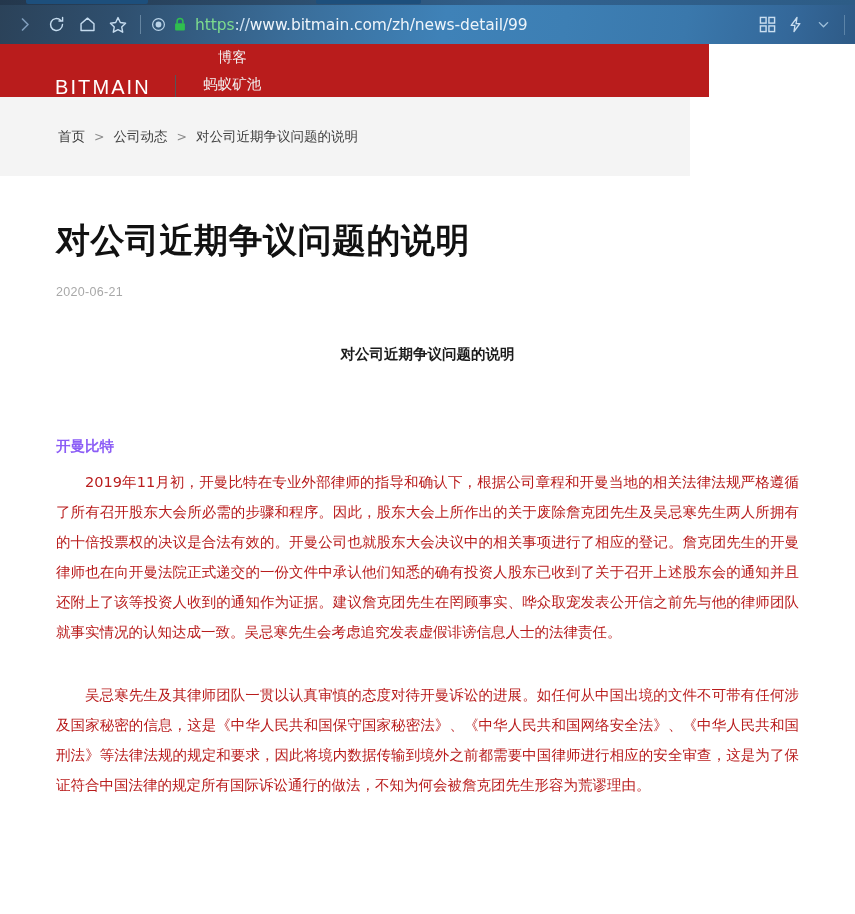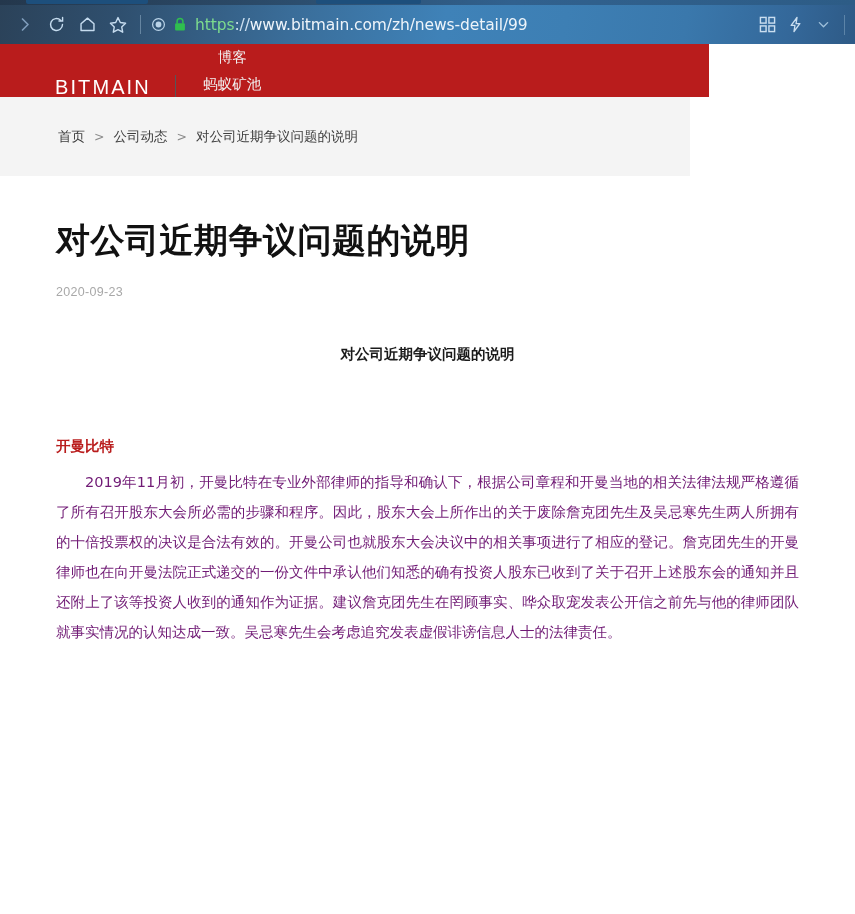--- a/index.html
+++ b/index.html
@@ -230,28 +230,28 @@
     font-size: 14.5px;
     font-weight: bold;
     color: #1a1a1a;
     line-height: 1.8;
     font-family: "DejaVu Sans", "Liberation Sans", sans-serif;
   }
   .doc-gap { height: 66px; }
   .doc-subheading {
     font-size: 14.5px;
     font-weight: bold;
-    color: #b91c1c;
+    color: #8b5cf6;
     line-height: 1.8;
     margin-bottom: 8px;
     font-family: "DejaVu Sans", "Liberation Sans", sans-serif;
   }
   .doc-para {
     font-size: 14.5px;
-    color: #701a75;
+    color: #b91c1c;
     line-height: 2.07;
     text-align: justify;
     text-justify: inter-ideograph;
     text-indent: 2em;
     margin: 0;
     font-family: "DejaVu Sans", "Liberation Sans", sans-serif;
   }
   .para-gap { height: 33px; }
 </style>
 </head>
@@ -352,23 +352,24 @@
     <a>首页</a>
     <span class="crumb-sep">&gt;</span>
     <a>公司动态</a>
     <span class="crumb-sep">&gt;</span>
     <span class="crumb-current">对公司近期争议问题的说明</span>
   </div>
 </div>
 
 <article class="article">
   <h1 class="article-title">对公司近期争议问题的说明</h1>
-  <div class="article-date">2020-09-23</div>
+  <div class="article-date">2020-06-21</div>
 
   <div class="article-body">
     <div class="doc-heading">对公司近期争议问题的说明</div>
     <div class="doc-gap"></div>
     <div class="doc-subheading">开曼比特</div>
     <p class="doc-para">2019年11月初，开曼比特在专业外部律师的指导和确认下，根据公司章程和开曼当地的相关法律法规严格遵循了所有召开股东大会所必需的步骤和程序。因此，股东大会上所作出的关于废除詹克团先生及吴忌寒先生两人所拥有的十倍投票权的决议是合法有效的。开曼公司也就股东大会决议中的相关事项进行了相应的登记。詹克团先生的开曼律师也在向开曼法院正式递交的一份文件中承认他们知悉的确有投资人股东已收到了关于召开上述股东会的通知并且还附上了该等投资人收到的通知作为证据。建议詹克团先生在罔顾事实、哗众取宠发表公开信之前先与他的律师团队就事实情况的认知达成一致。吴忌寒先生会考虑追究发表虚假诽谤信息人士的法律责任。</p>
     <div class="para-gap"></div>
+    <p class="doc-para">吴忌寒先生及其律师团队一贯以认真审慎的态度对待开曼诉讼的进展。如任何从中国出境的文件不可带有任何涉及国家秘密的信息，这是《中华人民共和国保守国家秘密法》、《中华人民共和国网络安全法》、《中华人民共和国刑法》等法律法规的规定和要求，因此将境内数据传输到境外之前都需要中国律师进行相应的安全审查，这是为了保证符合中国法律的规定所有国际诉讼通行的做法，不知为何会被詹克团先生形容为荒谬理由。</p>
     <div class="para-gap"></div>
   </div>
 </article>
 
 </body></html>

